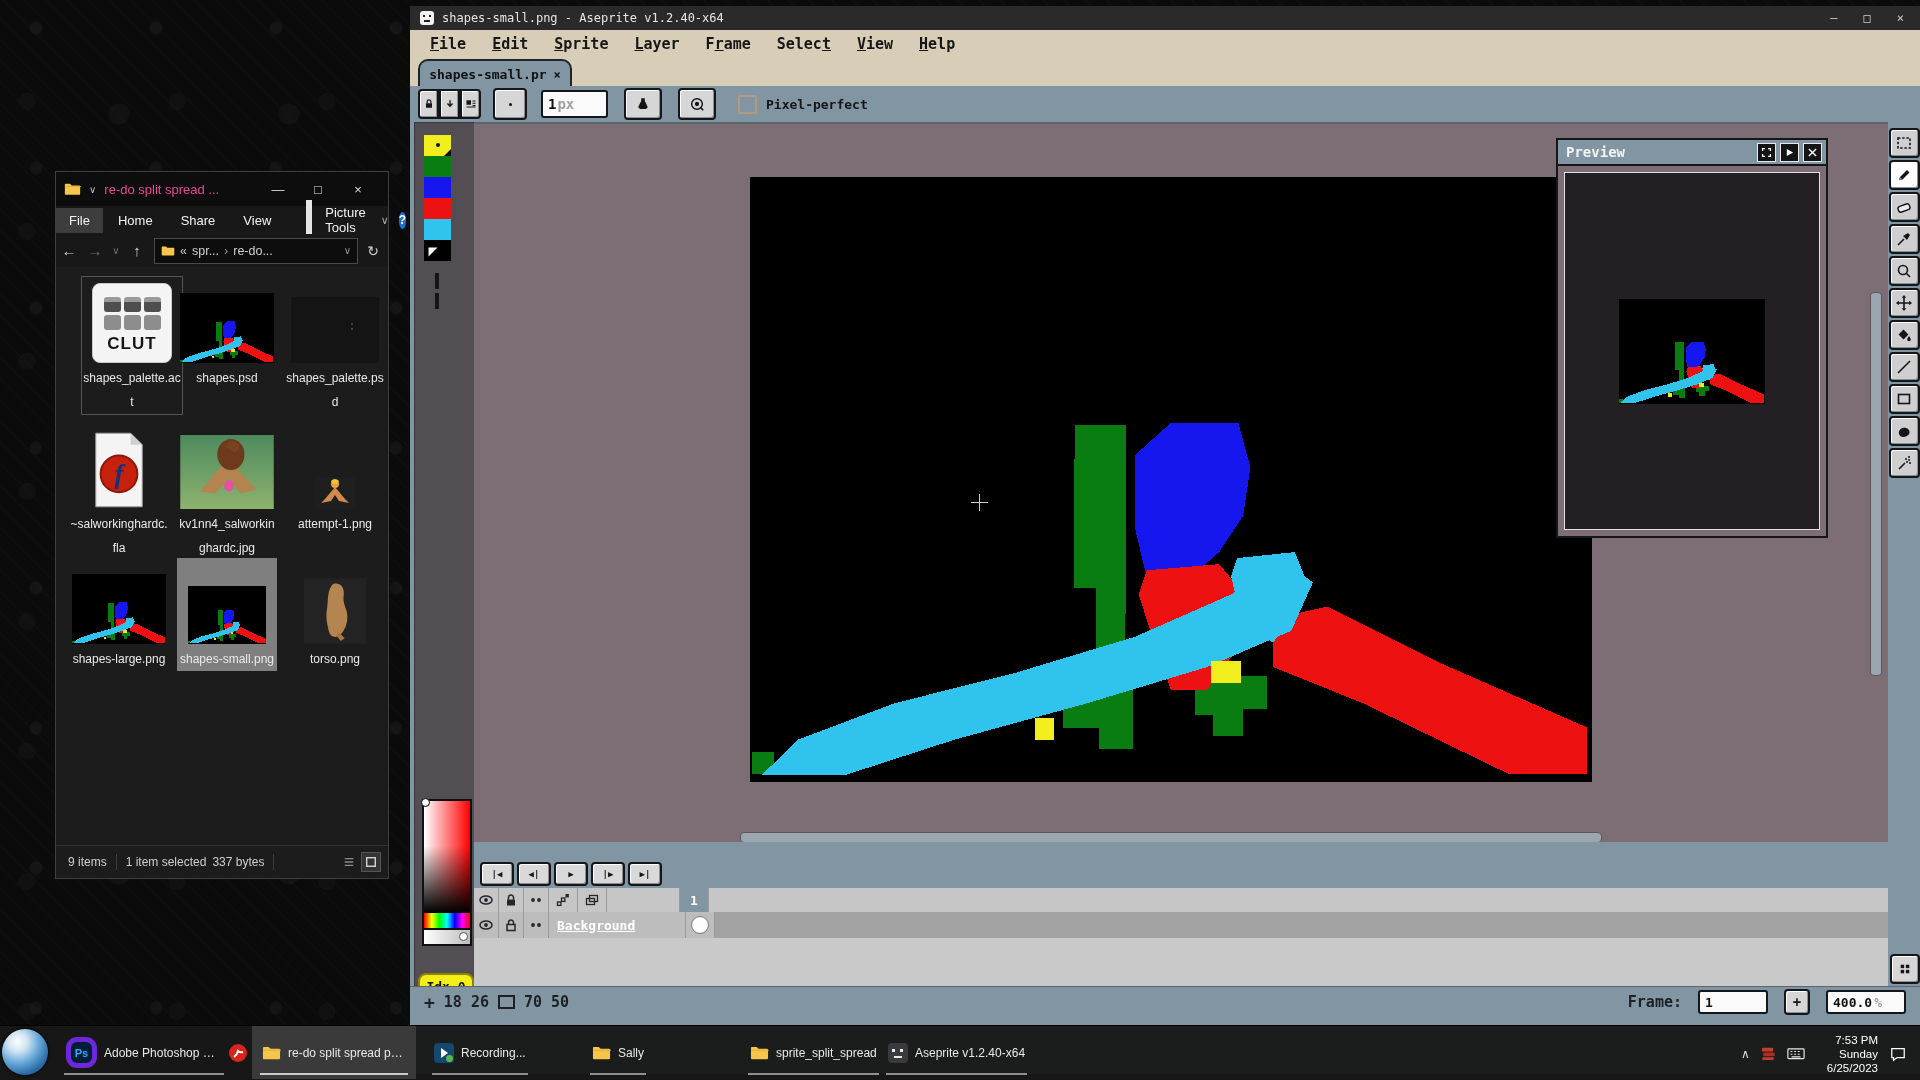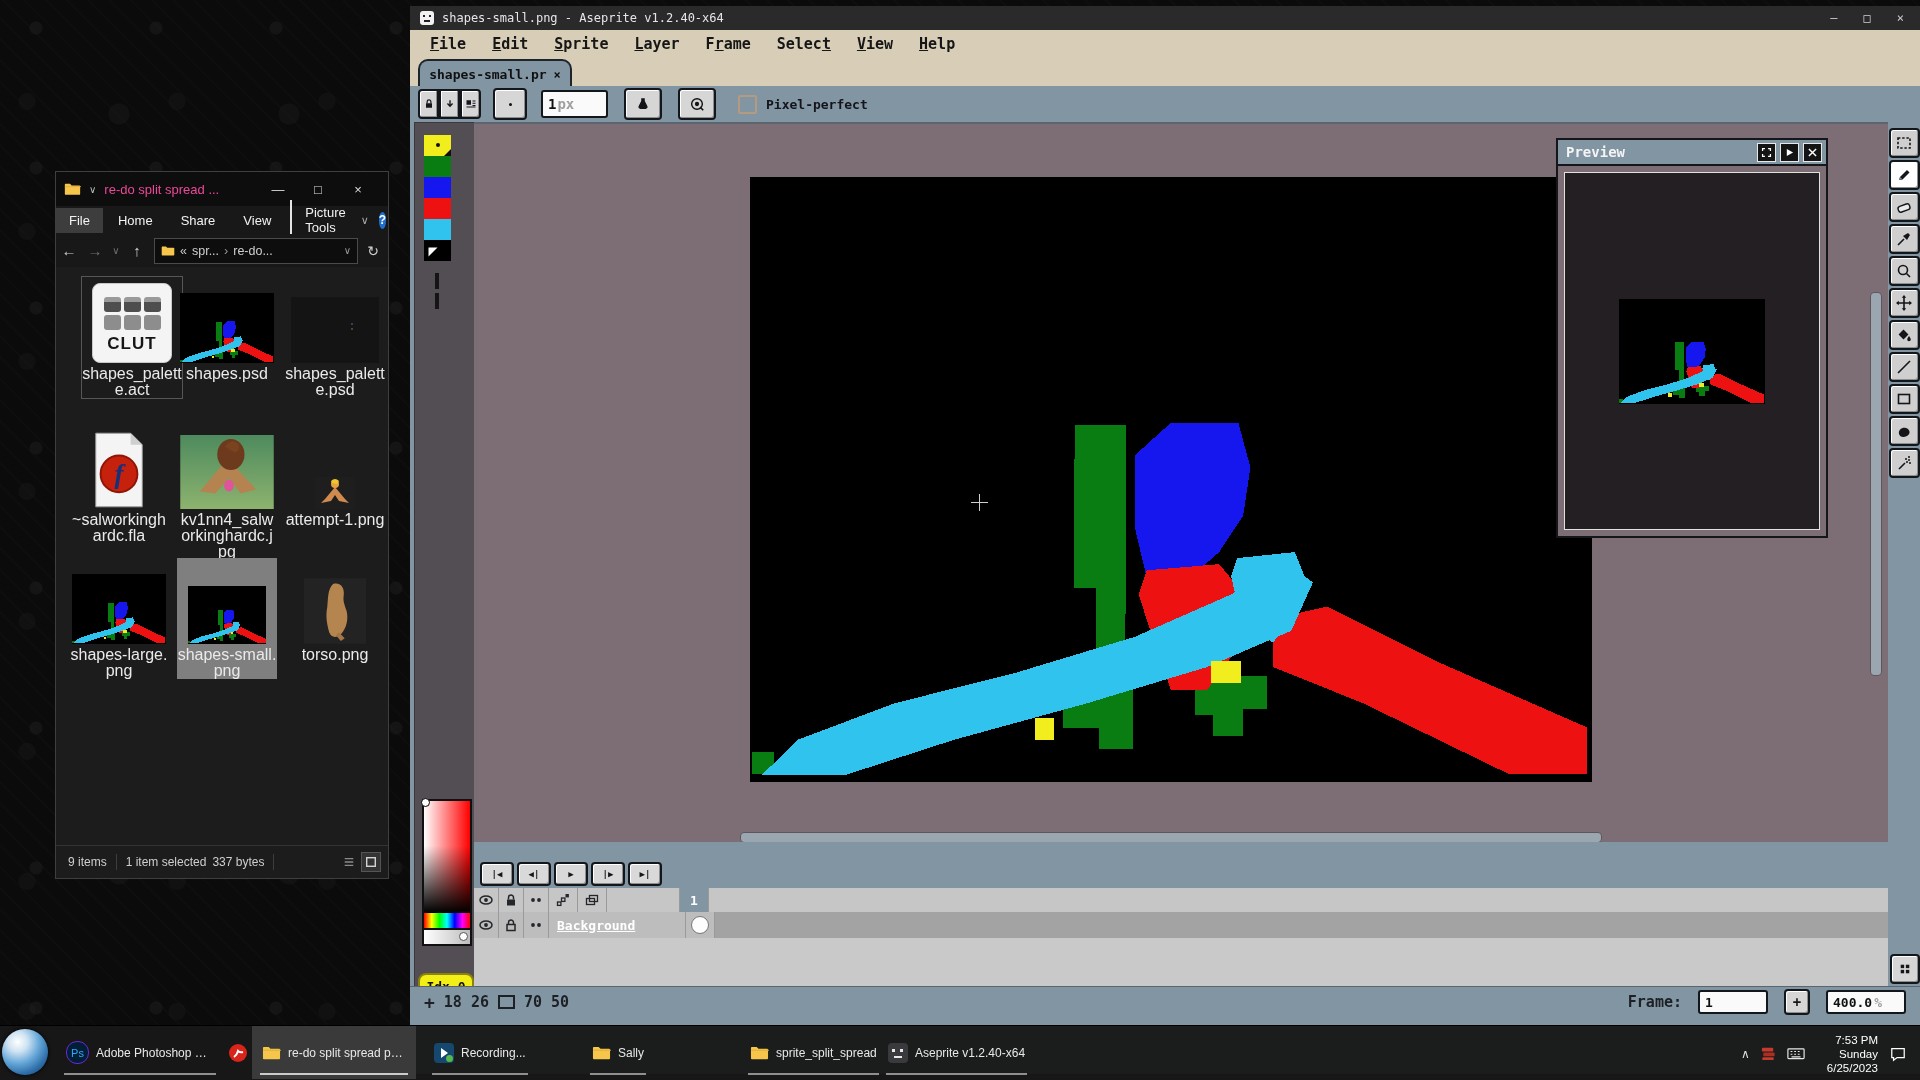--- a/index.html
+++ b/index.html
@@ -131,35 +131,35 @@
   
   #exp{position:absolute;left:55px;top:171px;width:332px;height:706px;background:#1c1c1c;border:1px solid #3f3f3f;color:#e4e4e4;font-size:13px}
   #exp-title{position:absolute;left:0;top:0;width:100%;height:34px;background:#0d0d0d;display:flex;align-items:center}
   #exp-title .t{margin-left:8px;color:#ec4899}
   #exp-title .qat{color:#bbb;font-size:10px;margin-left:8px}
   #exp-controls{margin-left:auto;display:flex;padding-right:10px;color:#dcdcdc}
   #exp-controls span{width:40px;text-align:center;font-size:13px}
   #exp-ribbon{position:absolute;left:0;top:34px;width:100%;height:28px;background:#181818;display:flex;align-items:center;gap:2px;font-size:13px}
   .rtab{padding:5px 13px;color:#f2f2f2}
   .rtab.file{background:#3d3d3d}
-  .rtab.tools{margin-left:4px;border-left:2px solid #e5e5e5}
+  .rtab.tools{margin-left:20px;border-left:6px solid #e5e5e5}
   #exp-ribbon .chev{margin-left:auto;color:#aaa;font-size:11px}
   #help-badge{width:17px;height:17px;border-radius:50%;background:#1f6fd0;color:#fff;font-weight:bold;font-size:12px;
      display:flex;align-items:center;justify-content:center;margin:0 10px 0 8px}
   #exp-address{position:absolute;left:0;top:62px;width:100%;height:33px;background:#181818;display:flex;align-items:center;color:#cfcfcf}
   #exp-address .nav{width:26px;text-align:center;font-size:15px}
   #exp-address .nav.dim{color:#6f6f6f}
   #exp-address .nav.sm{font-size:10px;width:16px}
   #addr-box{flex:1;height:24px;margin-left:4px;background:#0d0d0d;border:1px solid #4a4a4a;display:flex;align-items:center;gap:5px;padding:0 6px;font-size:12.5px}
   #addr-box .dd{margin-left:auto;font-size:10px;color:#9a9a9a}
   #exp-refresh{width:30px;text-align:center;font-size:14px}
   #exp-items{position:absolute;left:0;top:95px;width:100%;bottom:32px;overflow:hidden}
   .exp-item{position:absolute;width:100px;text-align:center}
   .exp-item .ibox{height:86px;display:flex;align-items:flex-end;justify-content:center}
-  .exp-item .lbl{margin-top:3px;font-size:16px;line-height:16px;color:#eaeaea;word-break:break-all}
+  .exp-item .lbl{margin-top:3px;font-size:12px;line-height:24px;color:#eaeaea;word-break:break-all}
   .exp-item.selected{background:#7f7f7f}
   .exp-item.outlined{outline:1px solid #565656}
   .thumb-fig{background:#000}
   #clut-icon{width:78px;height:78px;background:#f4f4f4;border:1px solid #c9c9c9;border-radius:8px;position:relative}
   #clut-icon .sq{position:absolute;width:17px;height:15px;border-radius:3px}
   #clut-icon .r1{background:linear-gradient(#9a9a9a 36%,#4e4e4e 36%)}
   #clut-icon .r2{background:#8d8d8d}
   #clut-icon .txt{position:absolute;left:0;right:0;bottom:8px;font-size:17px;font-weight:bold;color:#161616;letter-spacing:1px}
   #exp-status{position:absolute;left:0;bottom:0;width:100%;height:32px;border-top:1px solid #333;display:flex;align-items:center;color:#cfcfcf;font-size:12px}
   #exp-status .sep{width:1px;height:16px;background:#3d3d3d;margin:0 9px}
@@ -721,21 +721,21 @@
             </svg>
           </span>
       </span>
     </div>
   </div>
 
   <div id="taskbar">
     <div id="start-orb"></div>
     <div id="tb-buttons">
         <div class="tb-btn" style="left: 56px;">
-          <span style="width:21px;height:21px;background:#001e36;border:1px solid #6d28d9;border-radius:11px;color:#31a8ff;font-size:11px;font-weight:normal;display:flex;align-items:center;justify-content:center">Ps</span>
+          <span style="width:21px;height:21px;background:#001e36;border:5px solid #6d28d9;border-radius:11px;color:#31a8ff;font-size:11px;font-weight:bold;display:flex;align-items:center;justify-content:center">Ps</span>
           <span class="tb-label">Adobe Photoshop CC...</span>
           <span class="ul"></span>
         </div>
         <div class="tb-btn" style="left: 218px;">
           <span>
             <svg viewBox="0 0 20 20" width="20">
               <circle cx="10" cy="10" r="9" fill="#d8241a"></circle>
               <path d="M6 14q3-2 4-6 2 2 5 1" stroke="#fff" fill="none" stroke-width="2"></path>
             </svg>
           </span>

